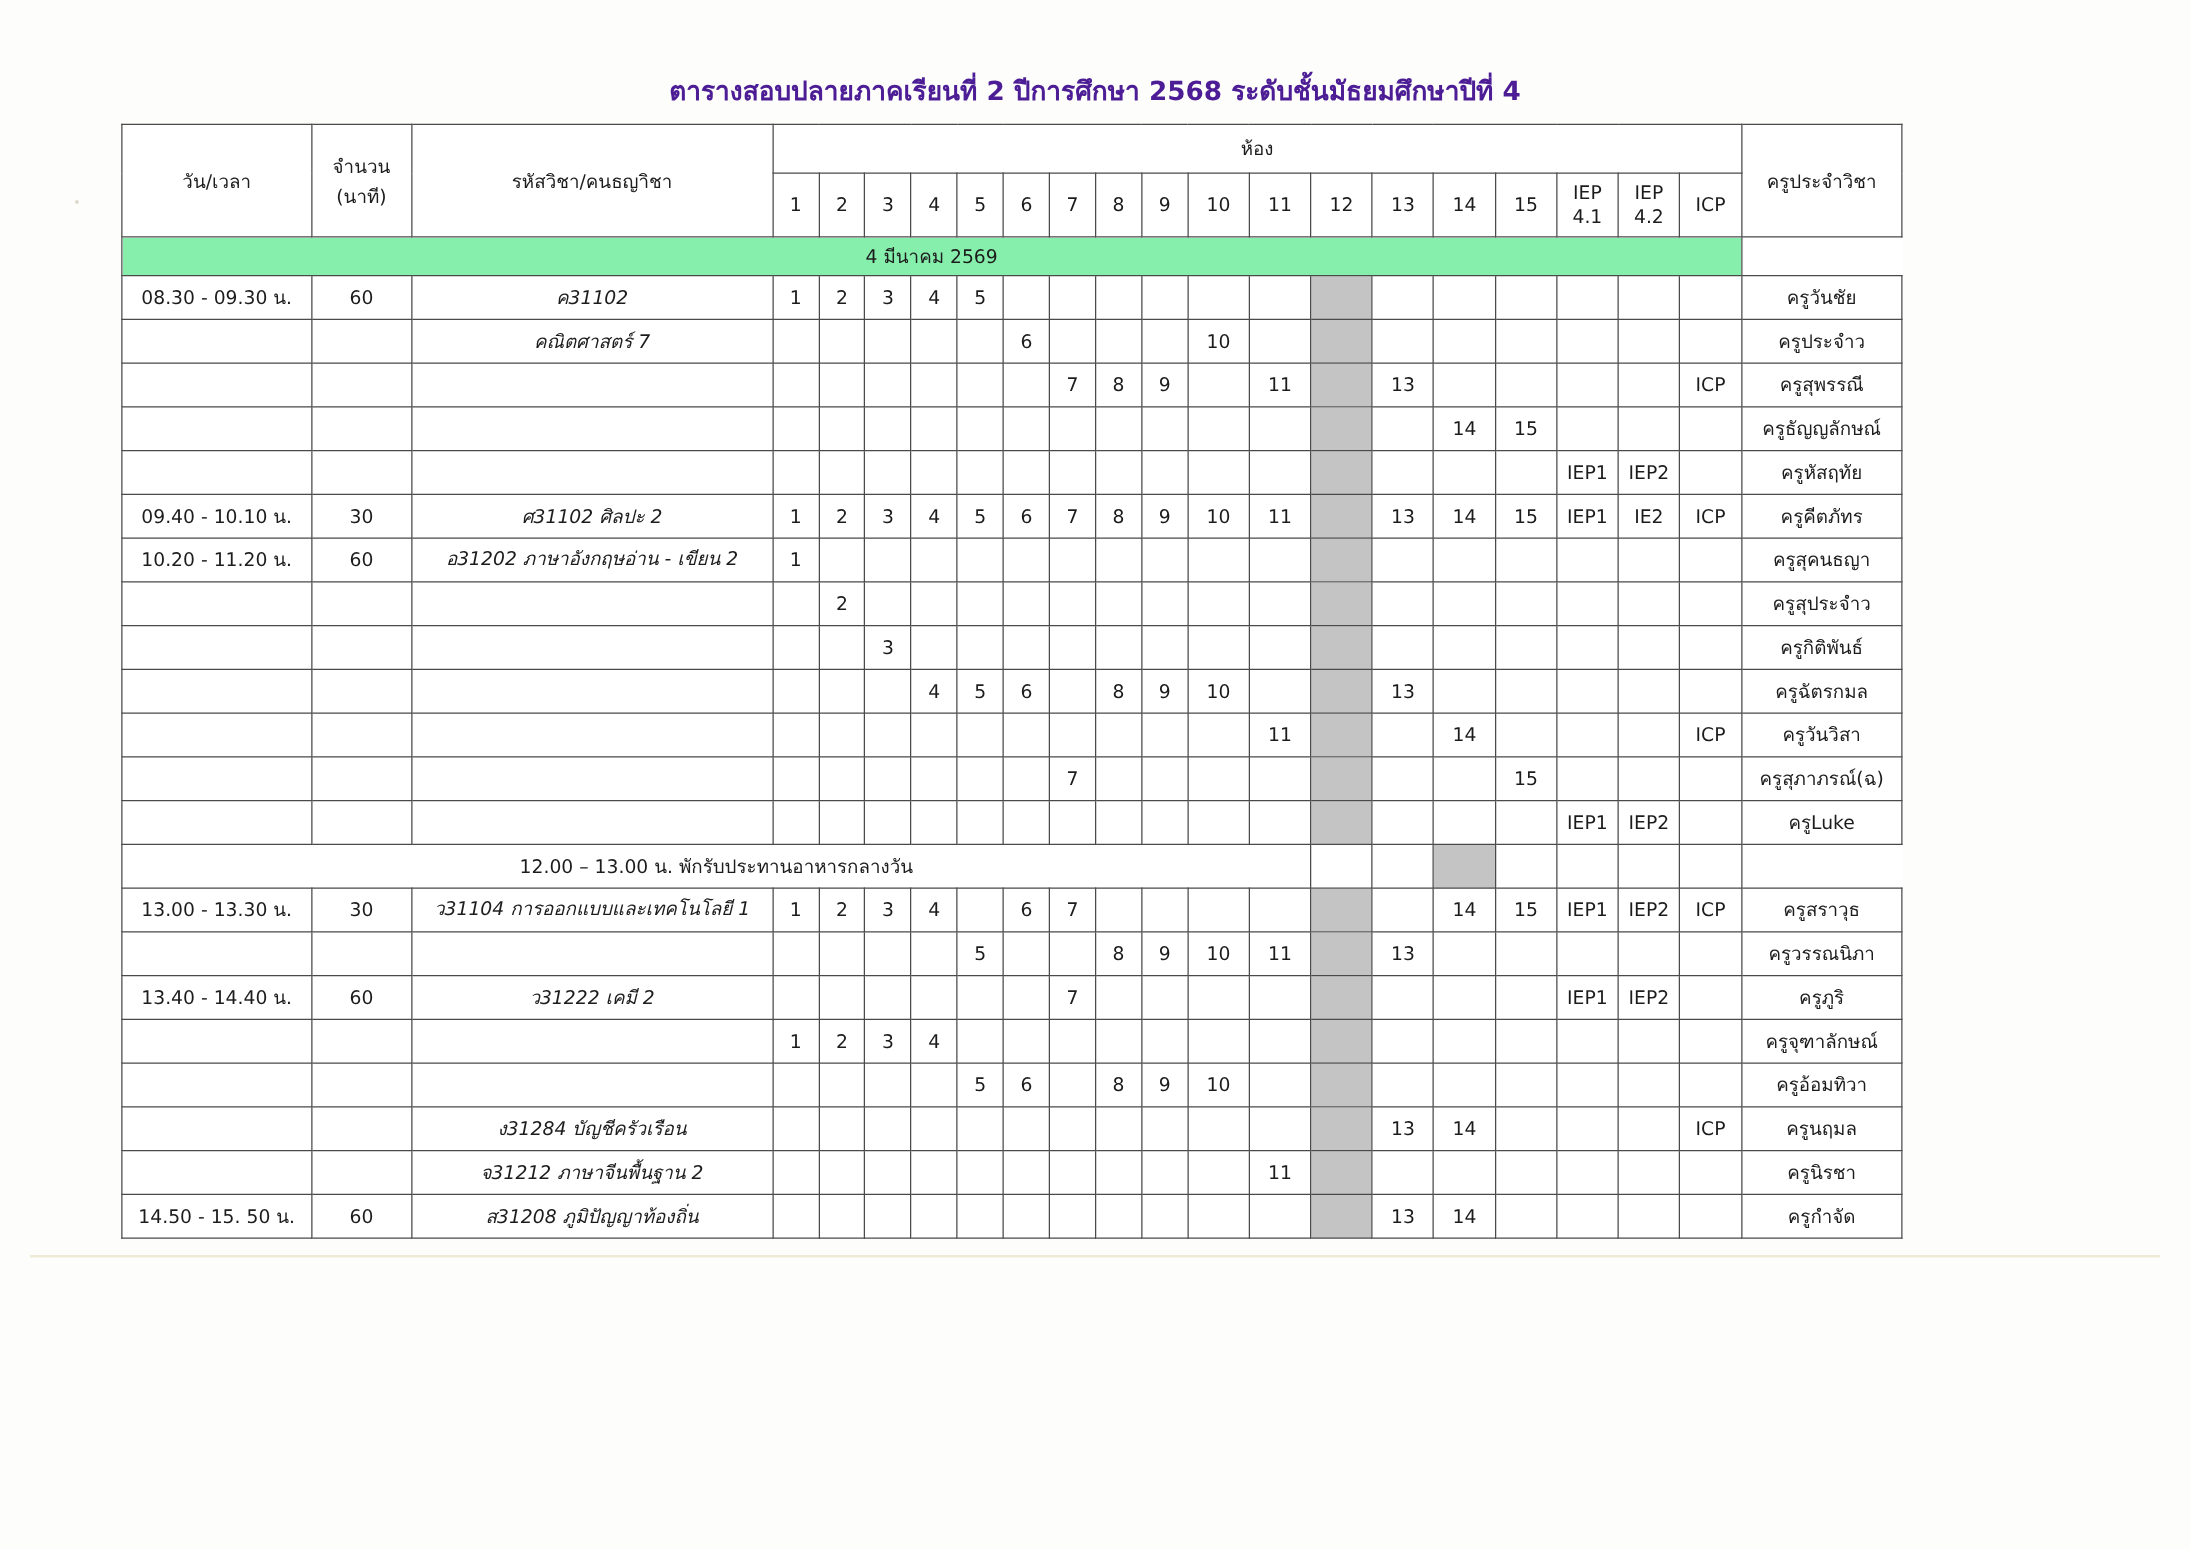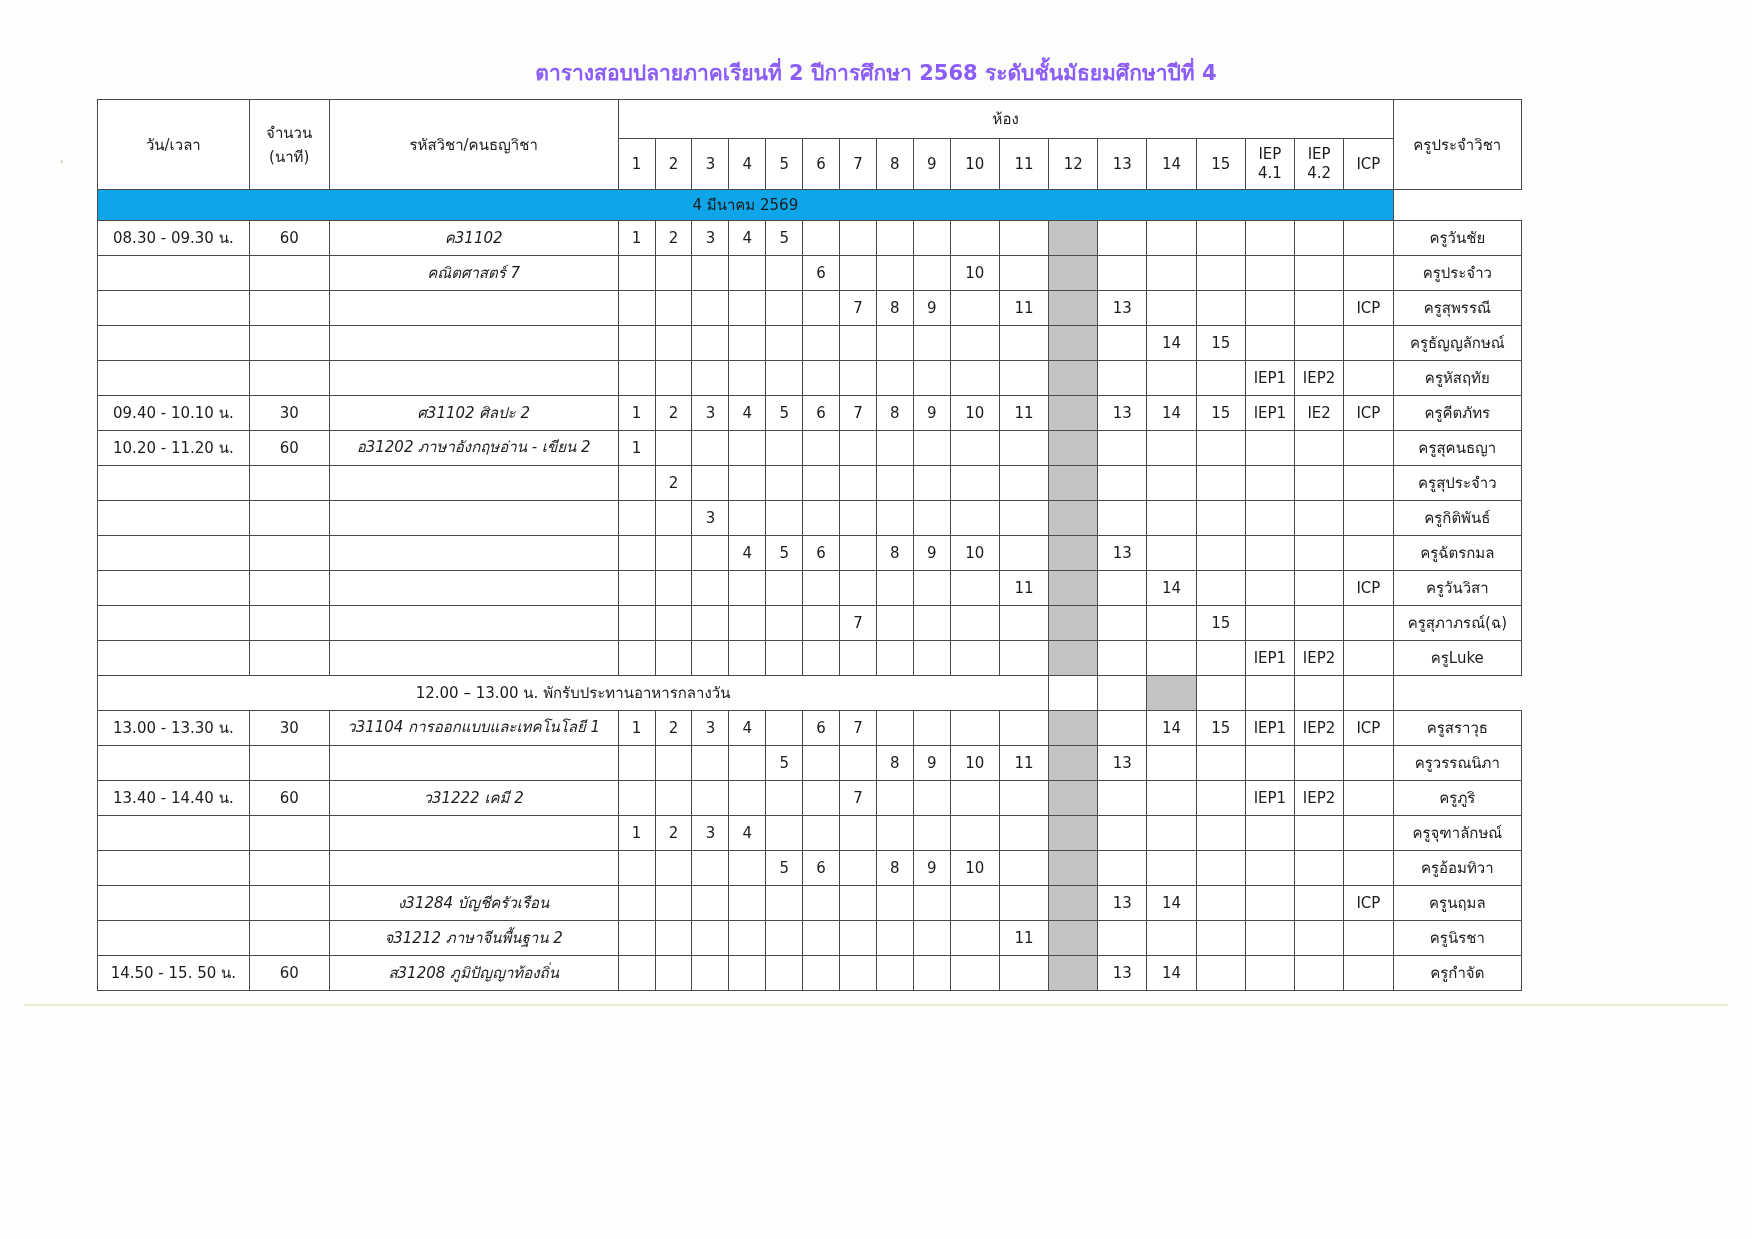--- a/index.html
+++ b/index.html
@@ -24,21 +24,21 @@
   }
   .page-title {
     position: absolute;
     left: 0;
     top: 56px;
     width: 1752px;
     text-align: center;
     font-size: 21px;
     font-weight: bold;
     letter-spacing: 0px;
-    color: #8b5cf6;
+    color: #4c1d95;
   }
   .table-wrap {
     position: absolute;
     left: 97px;
     top: 99px;
     width: 1425px;
   }
   table.sched {
     border-collapse: collapse;
     table-layout: fixed;
@@ -69,21 +69,21 @@
     font-size: 15px;
     height: 50px;
   }
   .h-iep {
     font-size: 13px;
     line-height: 1.25;
     white-space: normal;
   }
   
   .date-band td {
-    background: #0ea5e9;
+    background: #86efac;
     text-align: left;
     font-size: 16px;
     font-weight: bold;
     height: 30px;
     padding-left: 10px;
   }
   
   .r td { height: 34px; }
   .col-time {
     text-align: center;

